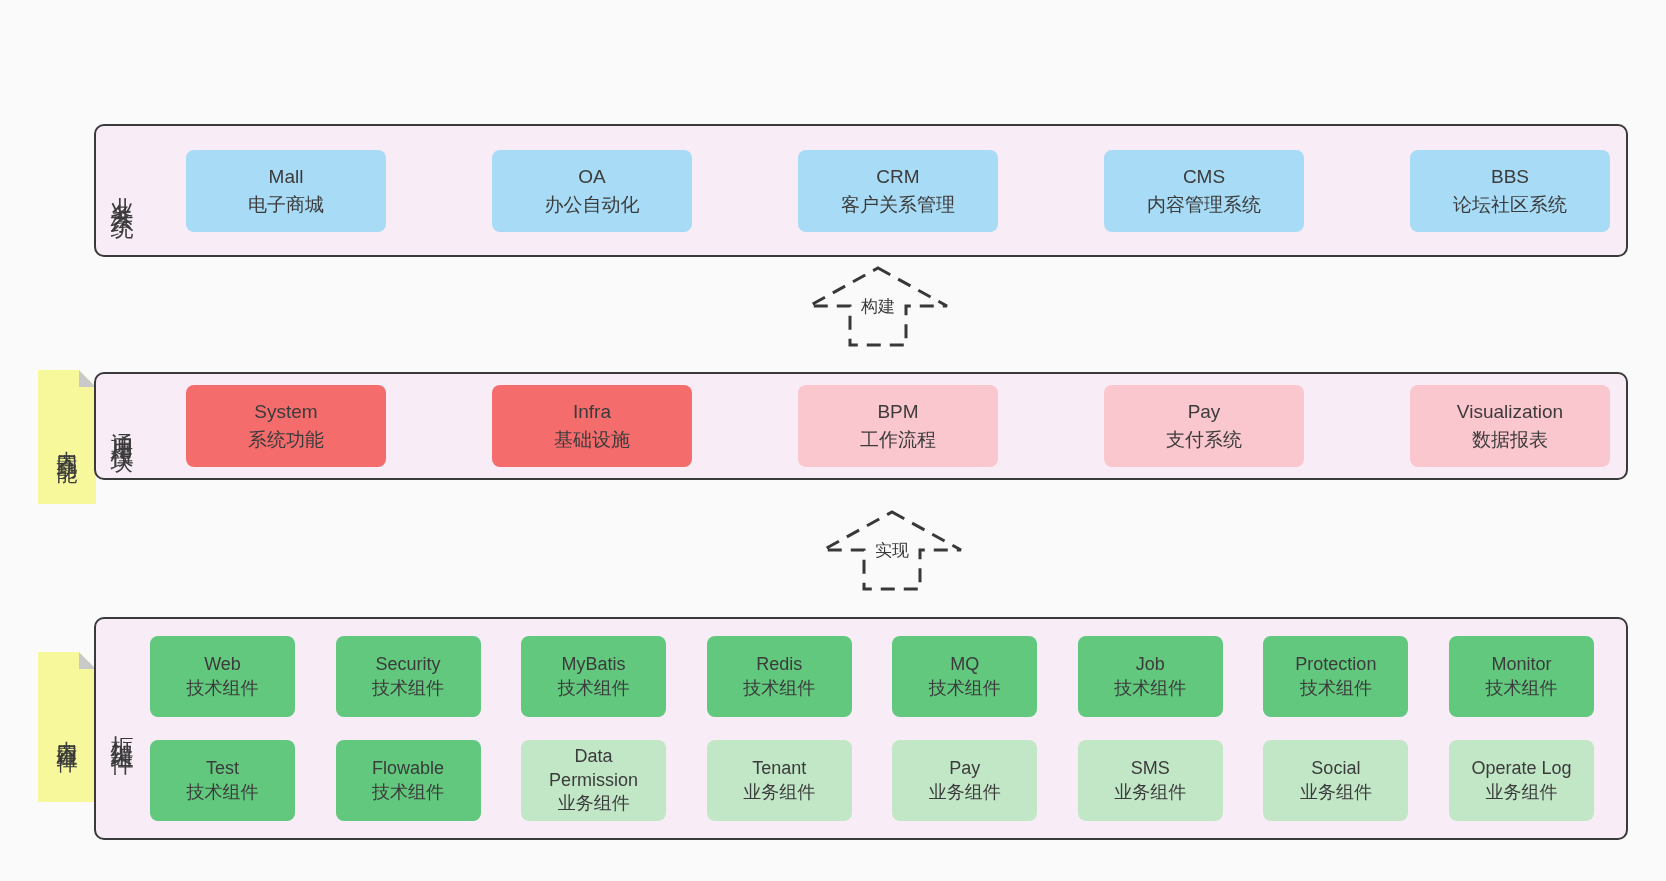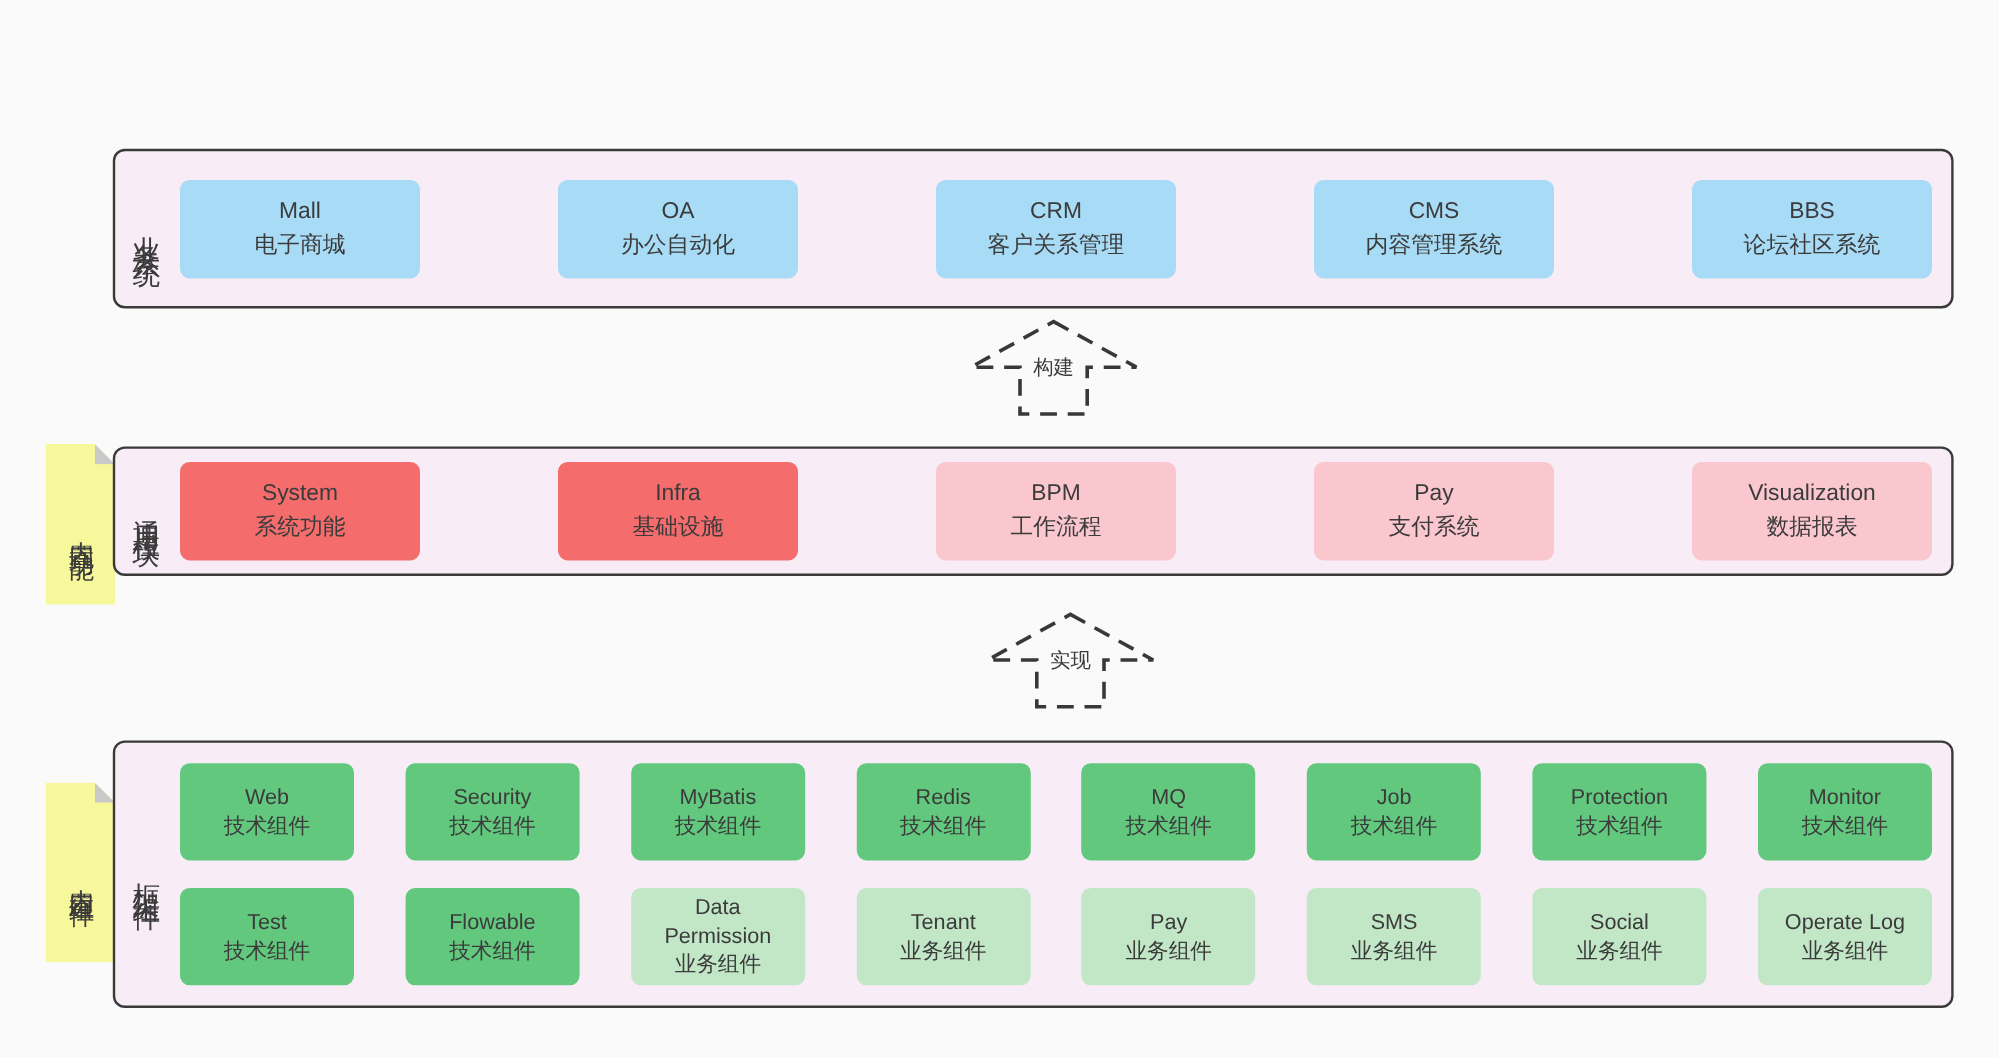--- a/index.html
+++ b/index.html
@@ -28,26 +28,27 @@
     flex:0 0 54px;
     display:flex;align-items:center;justify-content:center;
     writing-mode:vertical-rl;text-orientation:upright;
     font-size:23px;letter-spacing:6px;
     color:#3b3b3b;
   }
   .boxes{
     flex:1;
     display:flex;align-items:center;justify-content:space-between;
     padding-right:16px;
+    margin-left:36px;
   }
   .rows{
     flex:1;
     display:flex;flex-direction:column;justify-content:center;
     gap:23px;
-    padding-right:16px;
+    padding-right:32px;
   }
   .row{display:flex;justify-content:space-between;}
   
   .box{
     border-radius:8px;
     display:flex;flex-direction:column;align-items:center;justify-content:center;
     text-align:center;
     line-height:1.45;
   }
   .c6{width:200px;height:82px;font-size:19px;}

